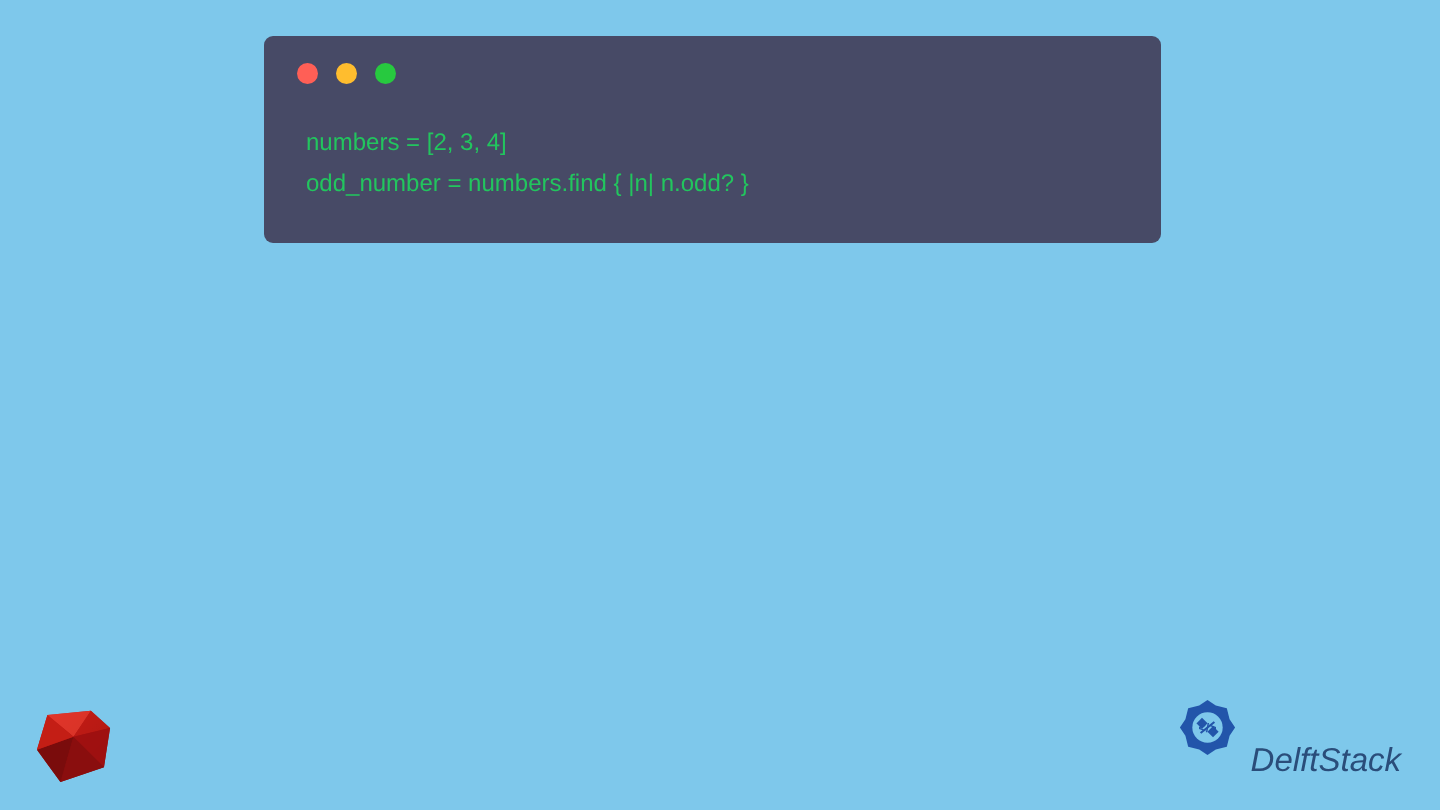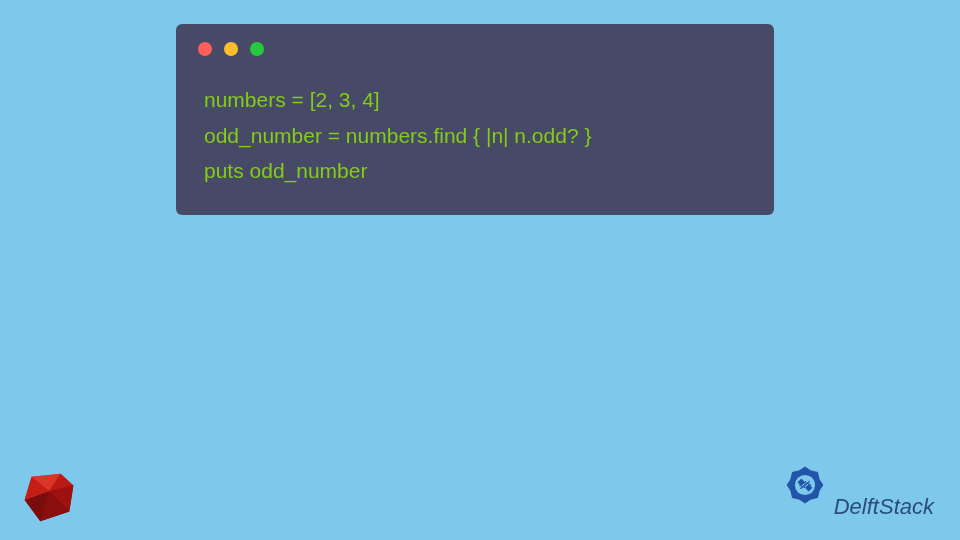--- a/index.html
+++ b/index.html
@@ -33,22 +33,22 @@
     .window-dot {
       width: 14px;
       height: 14px;
       border-radius: 50%;
     }
     .dot-red { background: #ff5f56; }
     .dot-yellow { background: #ffbd2e; }
     .dot-green { background: #27c93f; }
     .code-content {
       padding: 16px 24px 6px 28px;
-      color: #84cc16;
-      font-size: 21px;
+      color: #22c55e;
+      font-size: 16px;
       line-height: 1.7;
       font-family: -apple-system, BlinkMacSystemFont, "Segoe UI", Arial, sans-serif;
       font-weight: 400;
     }
     .code-line {
       white-space: pre;
     }
     .ruby-logo {
       position: absolute;
       bottom: 14px;
@@ -82,21 +82,20 @@
 
 <div class="code-window">
   <div class="window-controls">
     <div class="window-dot dot-red"></div>
     <div class="window-dot dot-yellow"></div>
     <div class="window-dot dot-green"></div>
   </div>
   <div class="code-content">
     <div class="code-line">numbers = [2, 3, 4]</div>
     <div class="code-line">odd_number = numbers.find { |n| n.odd? }</div>
-    <div class="code-line">puts odd_number</div>
   </div>
 </div>
 
 <div class="ruby-logo">
   <svg viewBox="0 0 100 100" width="58" height="58">
     <defs>
       <linearGradient id="rubyGrad" x1="0%" y1="0%" x2="100%" y2="100%">
         <stop offset="0%" stop-color="#d91e18"></stop>
         <stop offset="50%" stop-color="#a01111"></stop>
         <stop offset="100%" stop-color="#7a0c0c"></stop>

